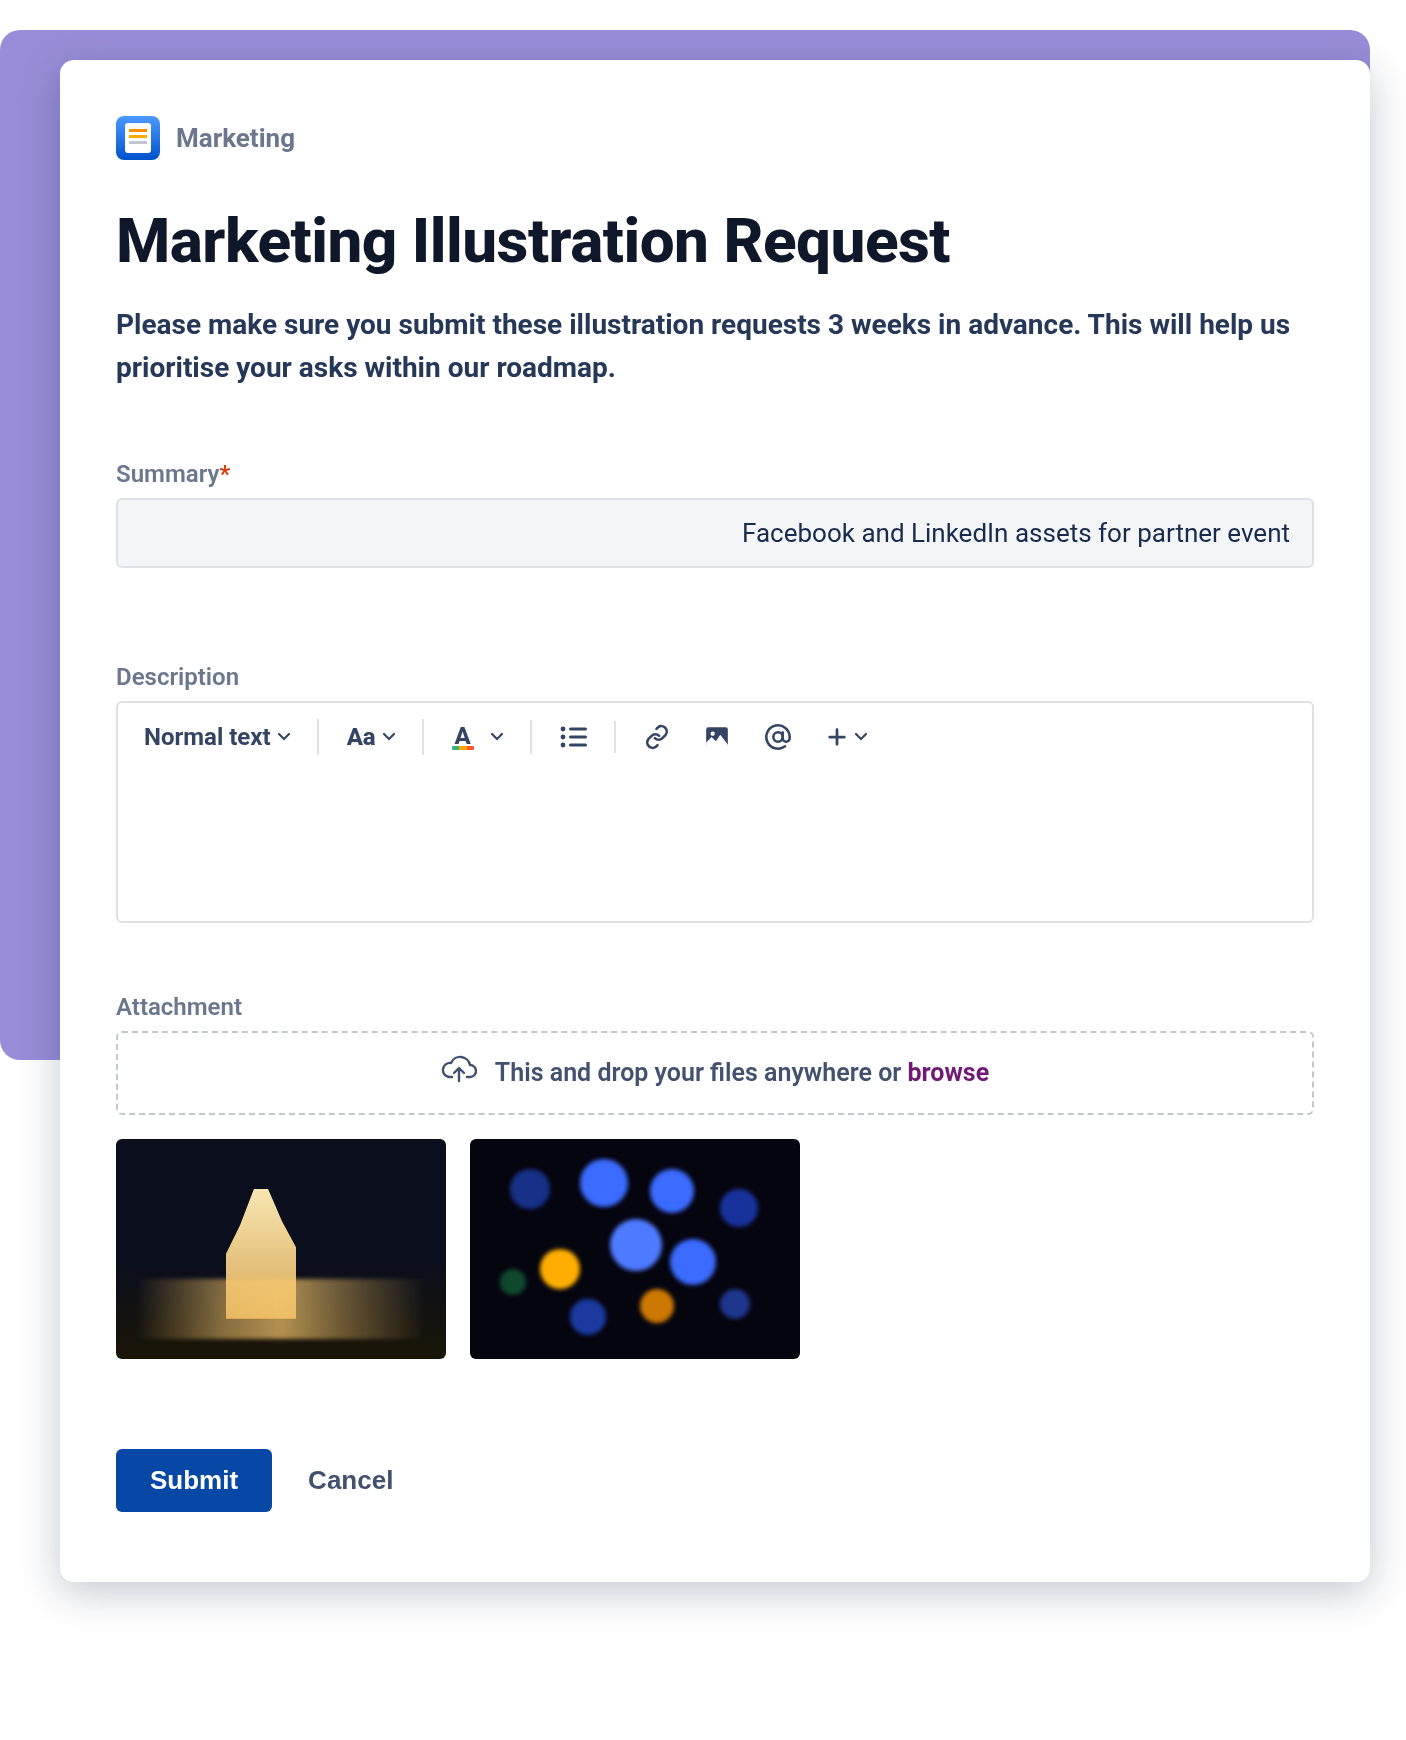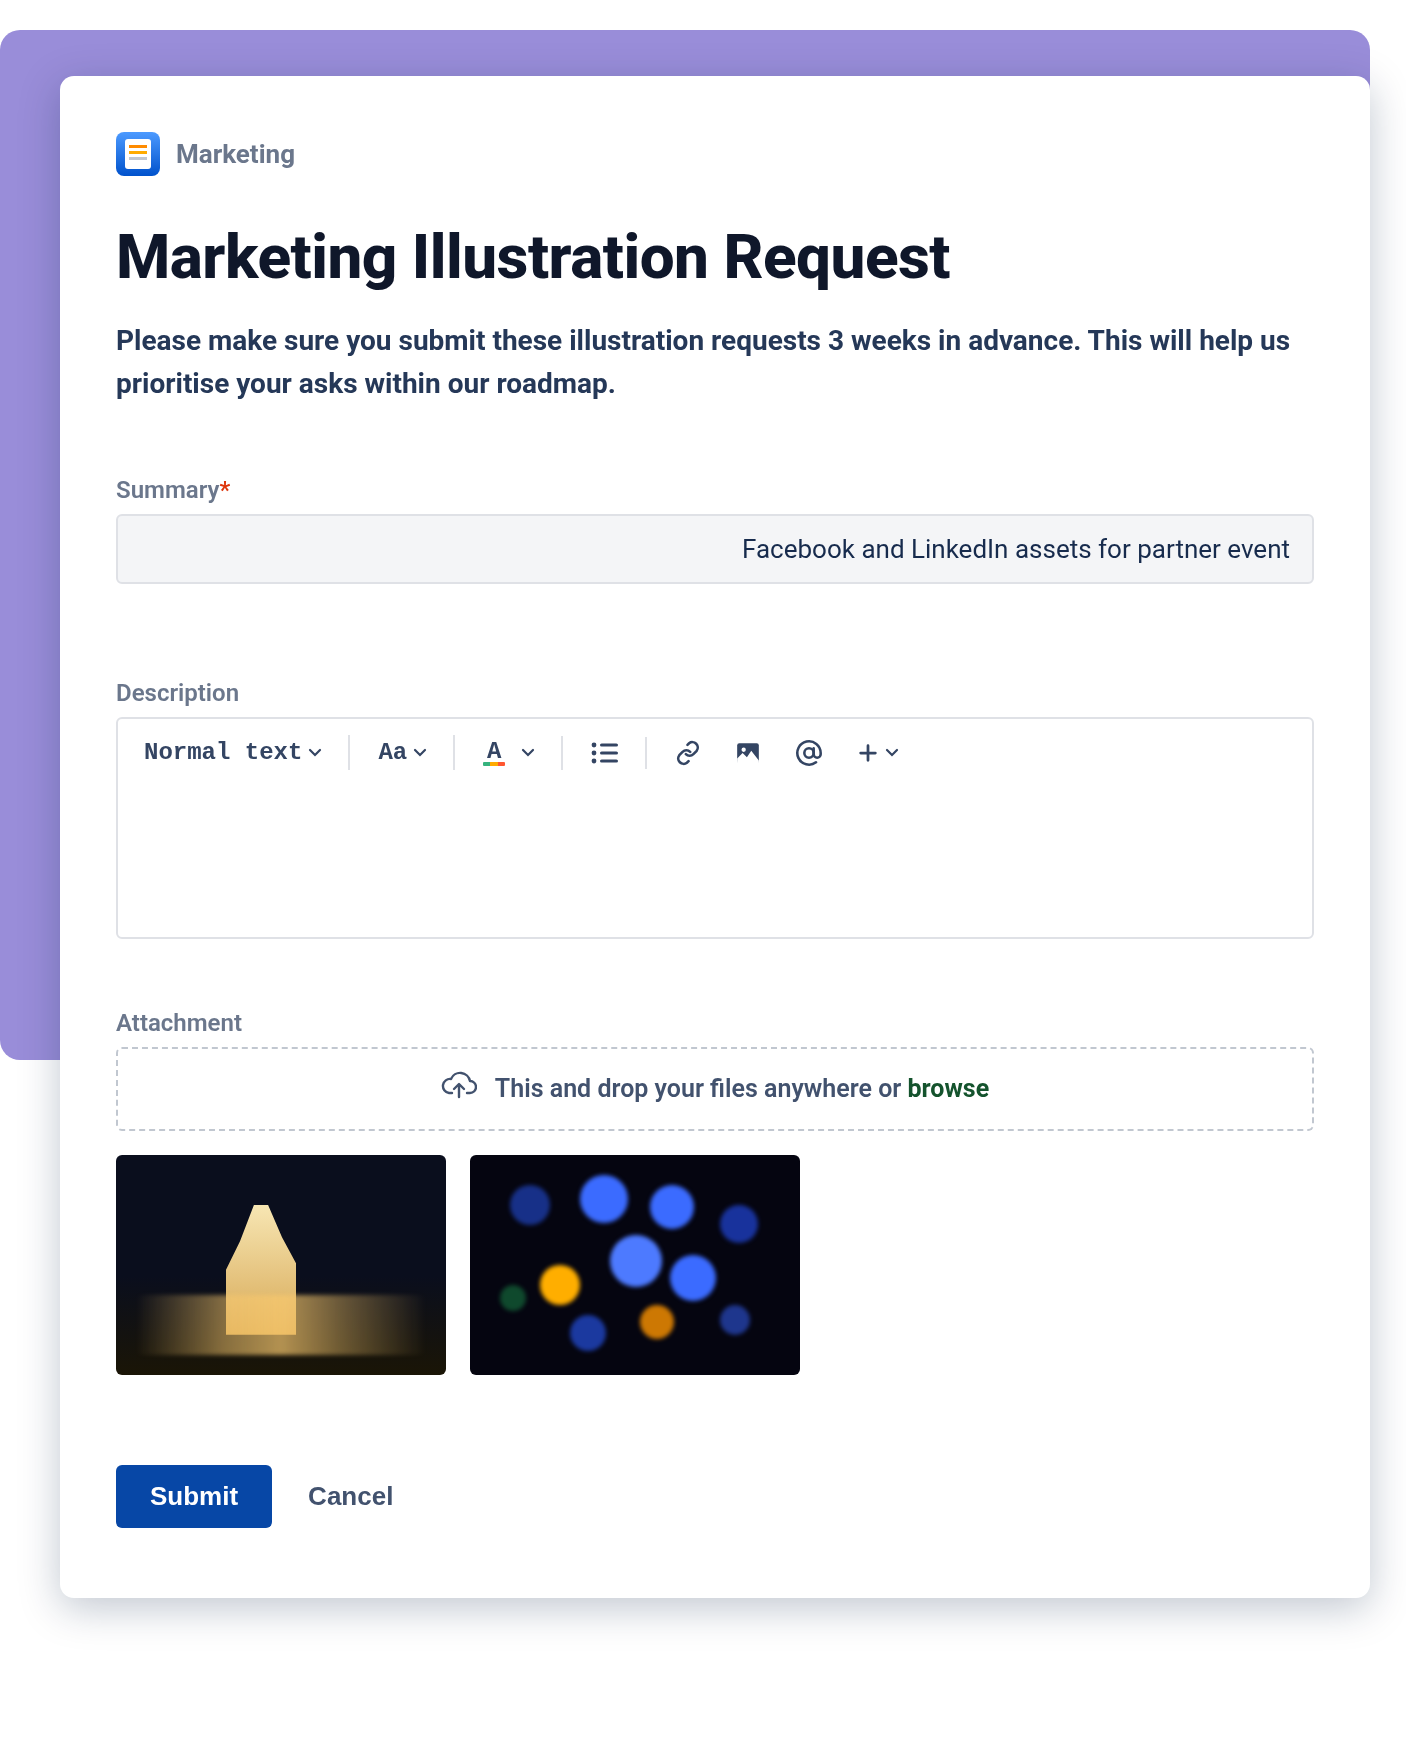--- a/index.html
+++ b/index.html
@@ -14,21 +14,21 @@
       position: absolute;
       top: 30px;
       left: 0;
       width: 1370px;
       height: 1030px;
       background: #998DD9;
       border-radius: 20px;
     }
     .card {
       position: absolute;
-      top: 76px;
+      top: 60px;
       left: 60px;
       width: 1310px;
       background: #fff;
       border-radius: 14px;
       box-shadow: 0 10px 40px rgba(9,30,66,0.25);
       padding: 56px 56px 70px 56px;
     }
     .breadcrumb {
       display: flex;
       align-items: center;
@@ -110,21 +110,20 @@
       align-items: center;
       padding: 14px 24px;
       gap: 0;
     }
     .tb-group {
       display: flex;
       align-items: center;
       gap: 18px;
       padding: 0 26px;
       position: relative;
-      font-family: Liberation Mono, monospace;
     }
     .tb-group:first-child { padding-left: 0; }
     .tb-group:not(:last-child)::after {
       content: "";
       position: absolute;
       right: 0;
       top: 2px;
       bottom: 2px;
       width: 2px;
       background: #DFE1E6;
@@ -152,21 +151,21 @@
       padding: 22px;
       display: flex;
       align-items: center;
       justify-content: center;
       gap: 18px;
       font-size: 25px;
       color: #42526E;
       font-weight: 600;
       margin-bottom: 24px;
     }
-    .dropzone .browse { color: #14532d; font-weight: 700; cursor: pointer; }
+    .dropzone .browse { color: #701a75; font-weight: 700; cursor: pointer; }
     .thumbs {
       display: flex;
       gap: 24px;
       margin-bottom: 90px;
     }
     .thumb {
       width: 330px;
       height: 220px;
       border-radius: 6px;
       overflow: hidden;

